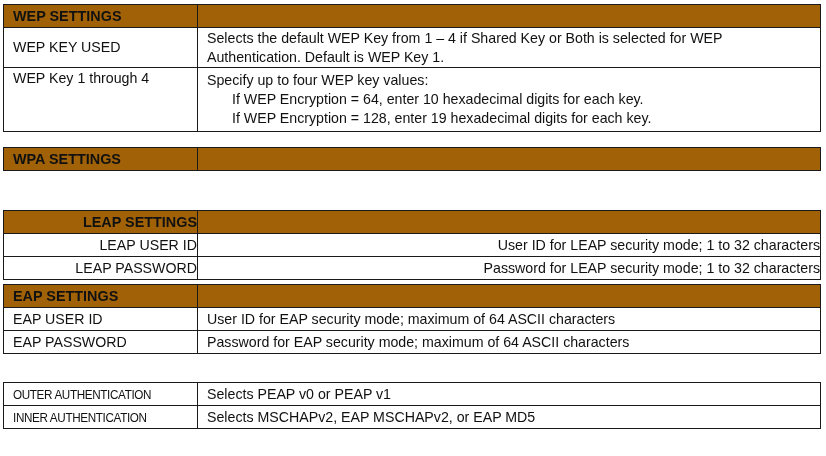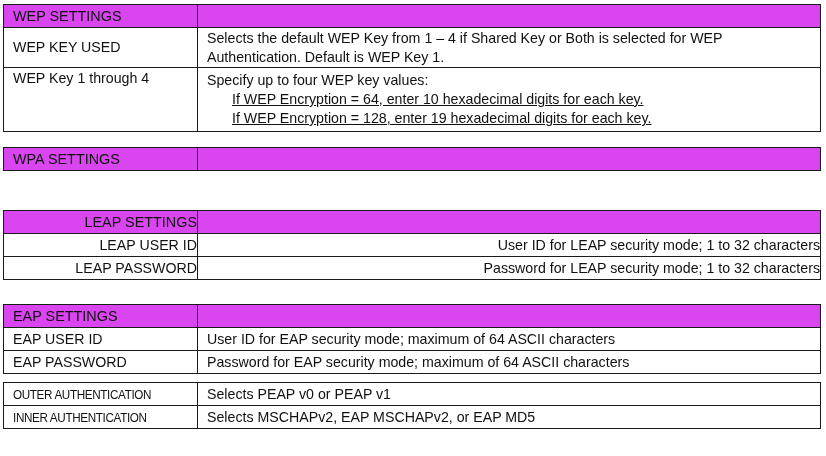--- a/index.html
+++ b/index.html
@@ -28,45 +28,45 @@
     .settings-table td {
       border: 1.3px solid #1a1a1a;
       padding: 0 0 0 9px;
       vertical-align: middle;
       line-height: 19px;
     }
     .settings-table td.desc {
       padding-left: 9px;
     }
     .settings-table tr.header td {
-      background: #d946ef;
-      font-weight: normal;
+      background: #a16207;
+      font-weight: bold;
       font-size: 14.4px;
       height: 22px;
     }
     .settings-table tr.row td {
       height: 22px;
     }
     .settings-table tr.row.tall2 td { height: 39px; }
     .settings-table tr.row.tall3 td { height: 62px; }
     .line { display: block; }
-    .indent { padding-left: 25px; text-decoration: underline; }
+    .indent { padding-left: 25px; }
     .condensed {
       font-size: 13px;
       letter-spacing: -0.4px;
       display: inline-block;
       transform: scaleX(0.9);
       transform-origin: left center;
       white-space: nowrap;
     }
 
     #t-wep  { top: 4px; }
     #t-wpa  { top: 147px; }
     #t-leap { top: 210px; text-align: right; }
-    #t-eap  { top: 304px; }
+    #t-eap  { top: 284px; }
     #t-peap { top: 382px; }
   </style>
 </head>
 <body>
 
 <table class="settings-table" id="t-wep">
   <colgroup>
       <col class="c1">
       <col class="c2">
     </colgroup>

